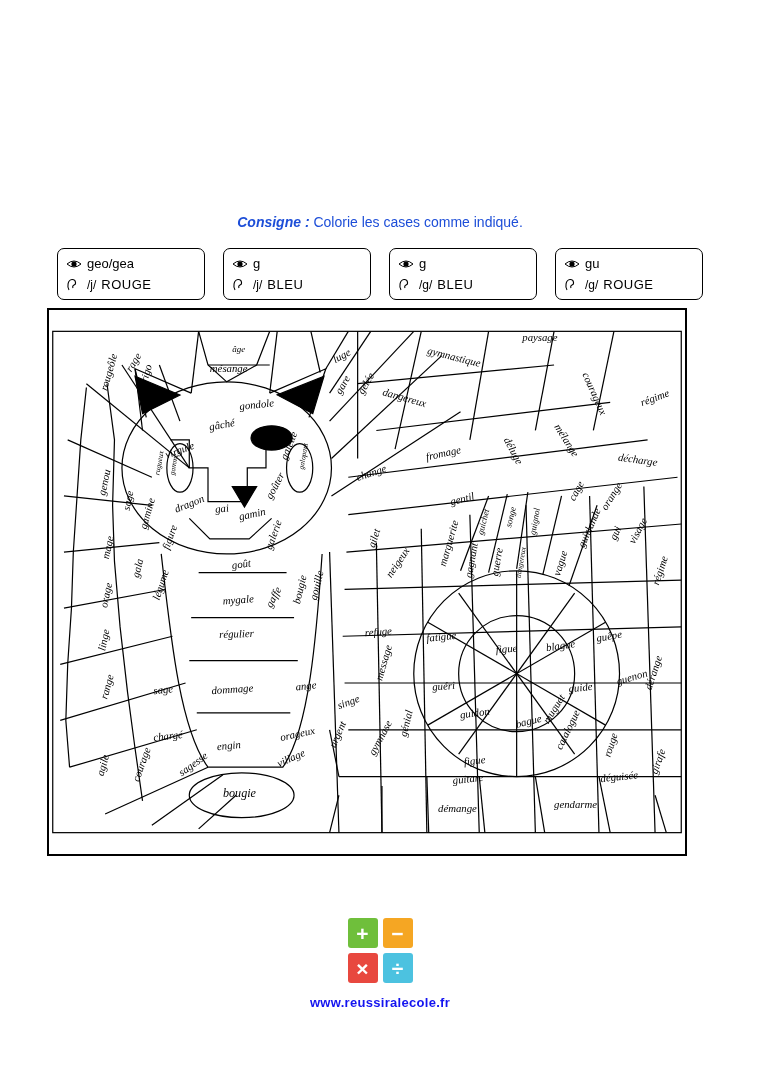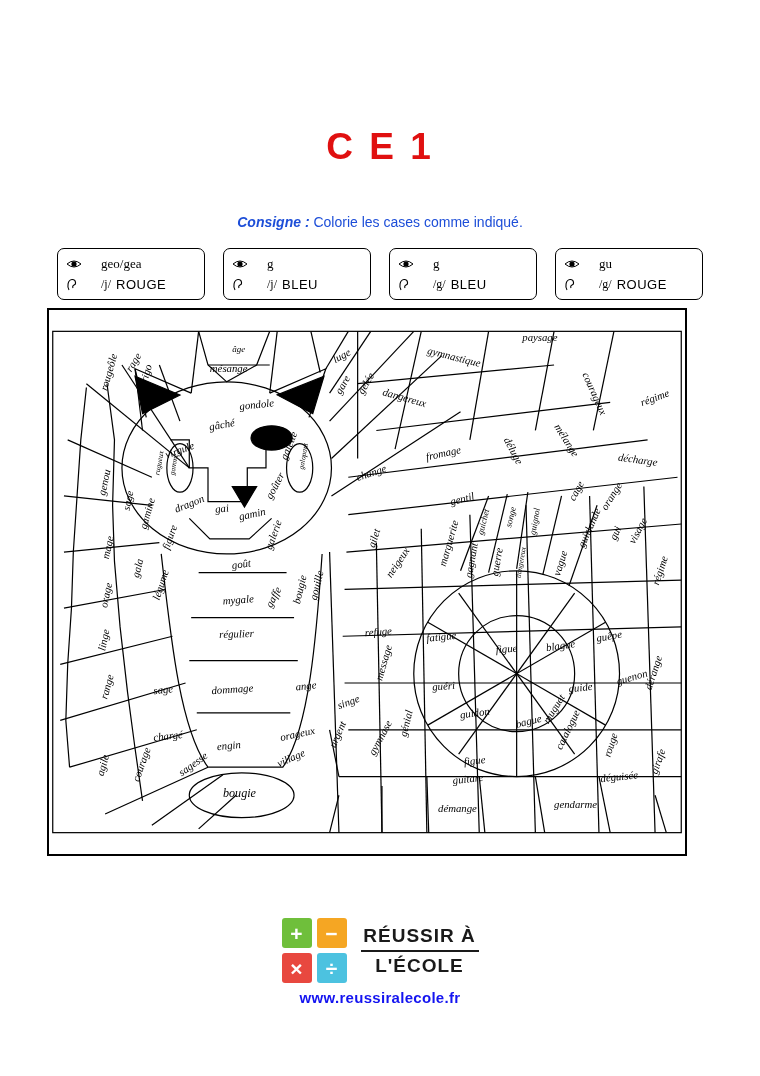--- a/index.html
+++ b/index.html
@@ -88,22 +88,21 @@
     gap: 5px;
   }
   .legend-row .sym {
     font-size: 13px;
     width: 16px;
     text-align: center;
     line-height: 1;
   }
   .legend-row .txt {
     font-size: 13px;
-    font-family: Liberation Serif, serif;
-    margin-left: 14px;
+    font-family: Liberation Sans, sans-serif;
   }
   .legend-row .txt.small {
     font-size: 12px;
   }
   .legend-row .colorname {
     font-size: 13px;
     font-family: "Liberation Sans", sans-serif;
     letter-spacing: .5px;
   }
   .eye-icon svg, .ear-icon svg { display:block; }
@@ -169,33 +168,32 @@
     flex-direction: column;
     align-items: center;
     font-weight: bold;
     color: #1a1a1a;
     letter-spacing: 1px;
   }
   .logo-text .l1 { font-size: 19px; padding-bottom: 3px; }
   .logo-text .rule { width: 118px; height: 2px; background: #1a1a1a; }
   .logo-text .l2 { font-size: 19px; padding-top: 3px; }
   .site {
-    margin-top: 6px;
-    font-size: 15px;
+    margin-top: 12px;
+    font-size: 13px;
     font-weight: bold;
     color: #1414f0;
     letter-spacing: .3px;
   }
 </style>
 </head>
 <body>
 
 <div class="page">
 
-  <div class="title-sub">C E 1</div>
 
   <div class="consigne">
     <span class="lbl">Consigne :</span>
     <span>Colorie les cases comme indiqué.</span>
   </div>
 
   <div class="legend">
 
     <div class="legend-box">
       <div class="legend-row">
@@ -491,22 +489,17 @@
   </div>
 
   <div class="footer">
     <div class="logo-row">
       <div class="logo-grid">
         <div class="logo-cell" style="background:#6fbf3b">+</div>
         <div class="logo-cell" style="background:#f5a623">−</div>
         <div class="logo-cell" style="background:#e8483f">×</div>
         <div class="logo-cell" style="background:#4cc2e0">÷</div>
       </div>
-      <div class="logo-text">
-        <div class="l1">RÉUSSIR À</div>
-        <div class="rule"></div>
-        <div class="l2">L'ÉCOLE</div>
-      </div>
     </div>
     <div class="site">www.reussiralecole.fr</div>
   </div>
 
 </div>
 
 </body></html>

